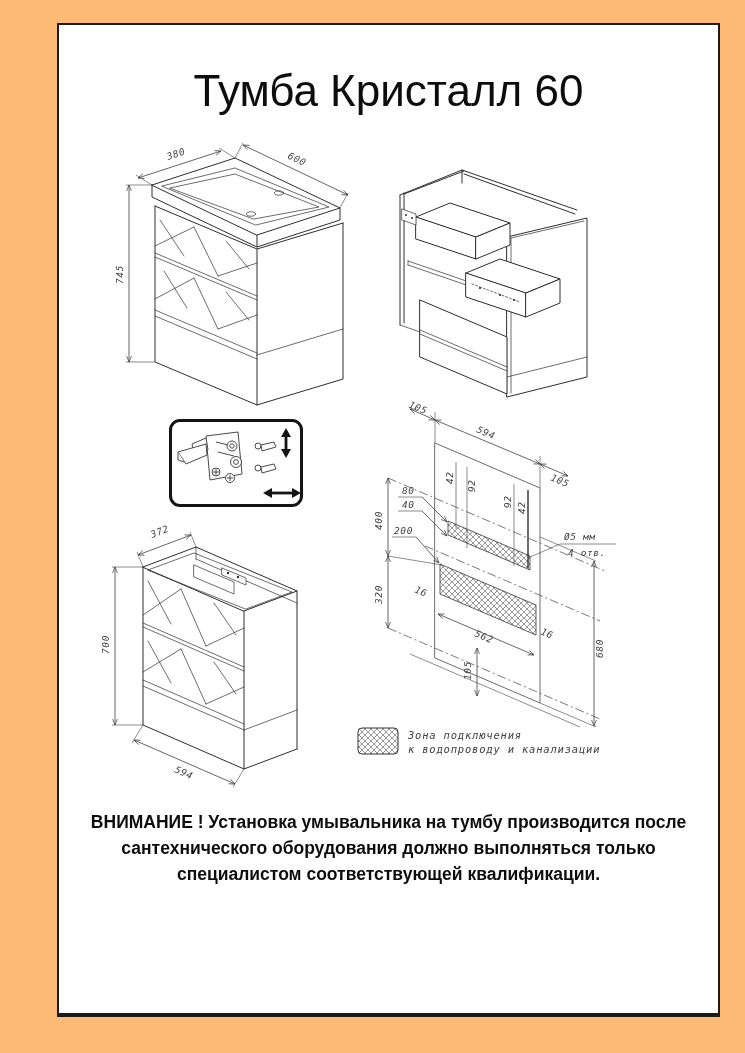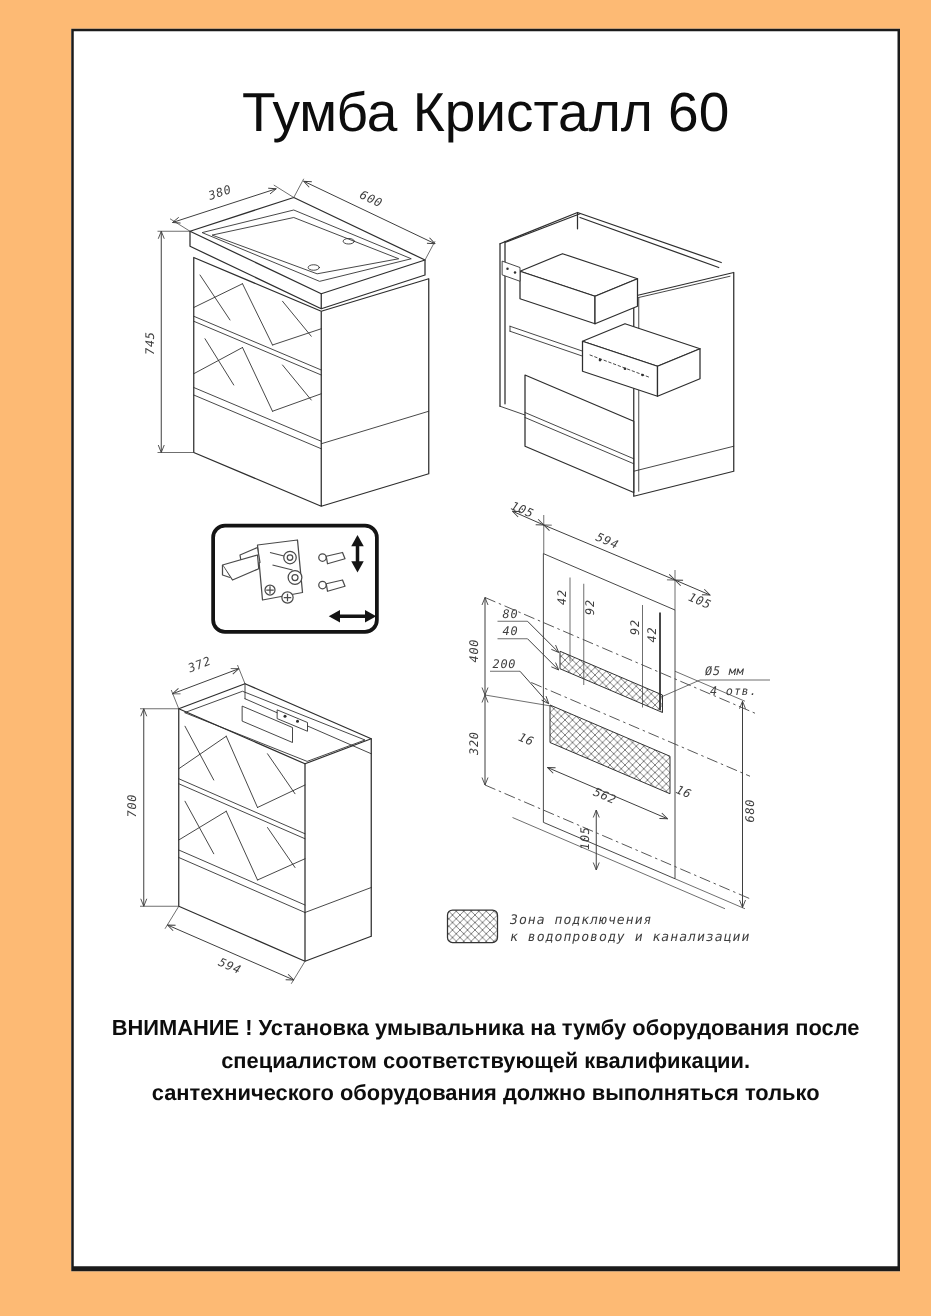--- a/index.html
+++ b/index.html
@@ -226,17 +226,17 @@
     <path class="ext" d="M178,162 L210,148 L266,148"></path>
     <text class="dtx" x="214" y="144">Ø5 мм</text>
     <text class="dtx" x="218" y="160">4 отв.</text>
 
     <rect x="8" y="332" width="40" height="26" rx="4" fill="url(#xh)" stroke="#333" stroke-width="1"></rect>
     <text class="ltx" x="58" y="343">Зона подключения</text>
     <text class="ltx" x="58" y="357">к водопроводу и канализации</text>
   </svg>
 
   <div class="warn">
-    <div>ВНИМАНИЕ ! Установка умывальника на тумбу оборудования после</div>
+    <div>ВНИМАНИЕ ! Установка умывальника на тумбу производится после</div>
+    <div>сантехнического оборудования должно выполняться только</div>
     <div>специалистом соответствующей квалификации.</div>
-    <div>сантехнического оборудования должно выполняться только</div>
   </div>
 </div>
 
 </body></html>

